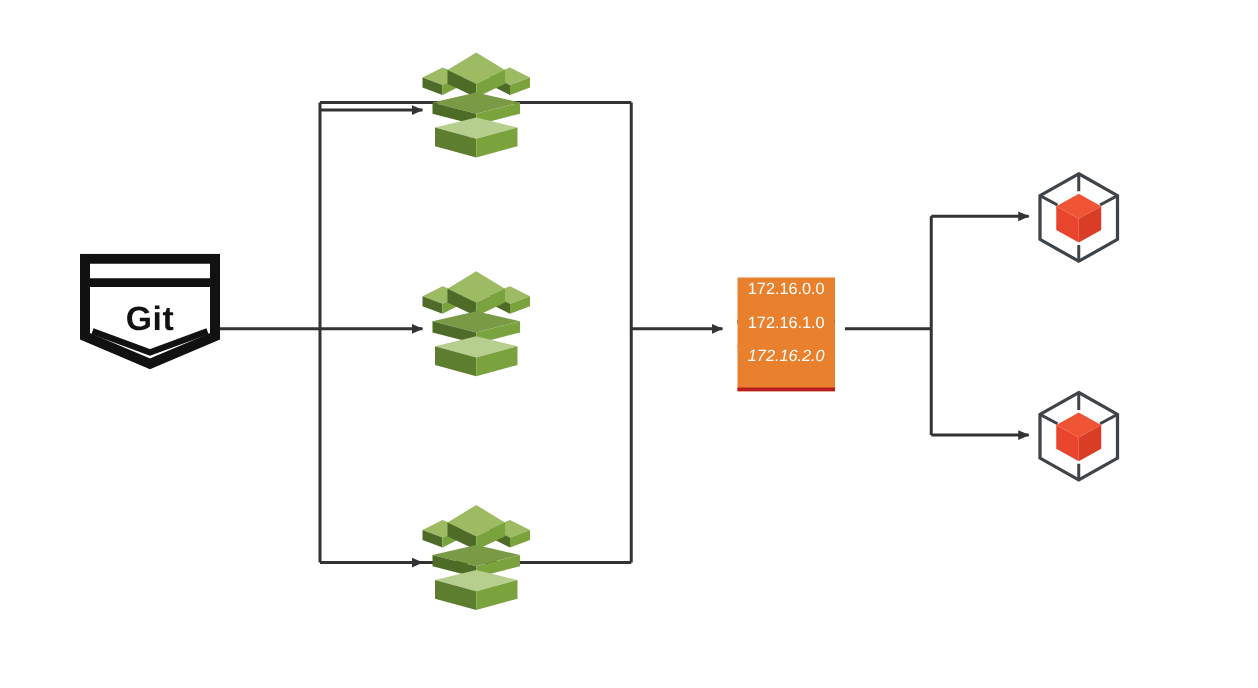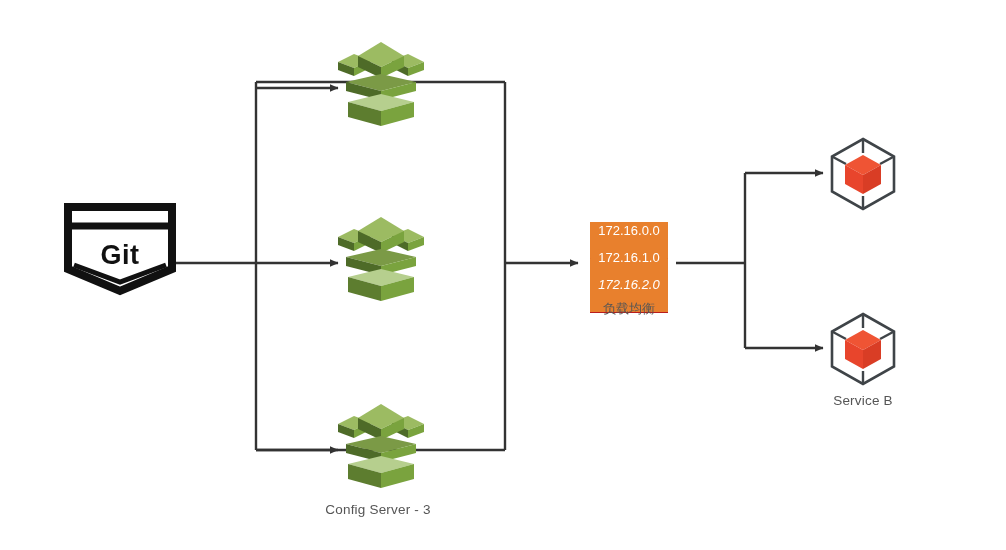--- a/index.html
+++ b/index.html
@@ -42,21 +42,21 @@
     text-align: center;
     font-size: 13px;
     color: #555555;
     white-space: nowrap;
   }
   .lb-box {
     position: absolute;
     width: 78px;
     height: 37px;
     background: #e8802d;
-    border-bottom: 1px solid #b91c1c;
+    border-bottom: 3px solid #b91c1c;
     box-sizing: border-box;
     color: #ffffff;
     font-size: 13px;
     line-height: 18px;
     text-align: center;
     white-space: nowrap;
   }
   svg { display: block; }
 </style>
 </head>
@@ -169,28 +169,26 @@
       <path d="M22,20 L45,31 L45,42 L22,31 Z" fill="#4e6b28"></path>
       <path d="M45,31 L68,20 L68,31 L45,42 Z" fill="#7aa33e"></path>
       <path d="M10,46 L45,38 L80,46 L45,55 Z" fill="#7b9a46"></path>
       <path d="M10,46 L45,55 L45,64 L10,55 Z" fill="#4e6b28"></path>
       <path d="M45,55 L80,46 L80,55 L45,64 Z" fill="#7aa33e"></path>
       <path d="M12,66 L45,58 L78,66 L45,75 Z" fill="#b6cf8e"></path>
       <path d="M12,66 L45,75 L45,90 L12,81 Z" fill="#5d7d2f"></path>
       <path d="M45,75 L78,66 L78,81 L45,90 Z" fill="#7aa33e"></path>
     </svg>
   </div>
-  <div class="node-label" style="left:268px; top:502px;">Config Server - 3</div>
 
   <div class="node" style="left:0; top:0;">
     <div class="lb-box" style="left:590px; top:222px;">172.16.0.0</div>
     <div class="lb-box" style="left:590px; top:249px;border-radius:10px;">172.16.1.0</div>
     <div class="lb-box" style="left:590px; top:276px;font-style:italic;">172.16.2.0</div>
   </div>
-  <div class="lb-label" style="left:549px; top:300px;">负载均衡</div>
 
   <div class="node" style="left:826px; top:136px;">
     <svg width="74" height="76" viewBox="0 0 74 76" xmlns="http://www.w3.org/2000/svg">
 
       <path d="M37,3 L68,20.5 L68,55.5 L37,73 L6,55.5 L6,20.5 Z" fill="none" stroke="#3f4448" stroke-width="2.6" stroke-linejoin="miter"></path>
 
       <line x1="37" y1="3" x2="37" y2="17" stroke="#3f4448" stroke-width="2.4"></line>
       <line x1="6" y1="20.5" x2="20" y2="28" stroke="#3f4448" stroke-width="2.4"></line>
       <line x1="68" y1="20.5" x2="54" y2="28" stroke="#3f4448" stroke-width="2.4"></line>
       <line x1="37" y1="73" x2="37" y2="60" stroke="#3f4448" stroke-width="2.4"></line>
@@ -206,15 +204,14 @@
       <path d="M37,3 L68,20.5 L68,55.5 L37,73 L6,55.5 L6,20.5 Z" fill="none" stroke="#3f4448" stroke-width="2.6" stroke-linejoin="miter"></path>
       <line x1="37" y1="3" x2="37" y2="17" stroke="#3f4448" stroke-width="2.4"></line>
       <line x1="6" y1="20.5" x2="20" y2="28" stroke="#3f4448" stroke-width="2.4"></line>
       <line x1="68" y1="20.5" x2="54" y2="28" stroke="#3f4448" stroke-width="2.4"></line>
       <line x1="37" y1="73" x2="37" y2="60" stroke="#3f4448" stroke-width="2.4"></line>
       <path d="M37,19 L55,29 L37,39 L19,29 Z" fill="#ef5434"></path>
       <path d="M19,29 L37,39 L37,58 L19,48 Z" fill="#e8452c"></path>
       <path d="M37,39 L55,29 L55,48 L37,58 Z" fill="#d93d25"></path>
     </svg>
   </div>
-  <div class="node-label" style="left:753px; top:393px;">Service B</div>
 
 </div>
 
 </body></html>

